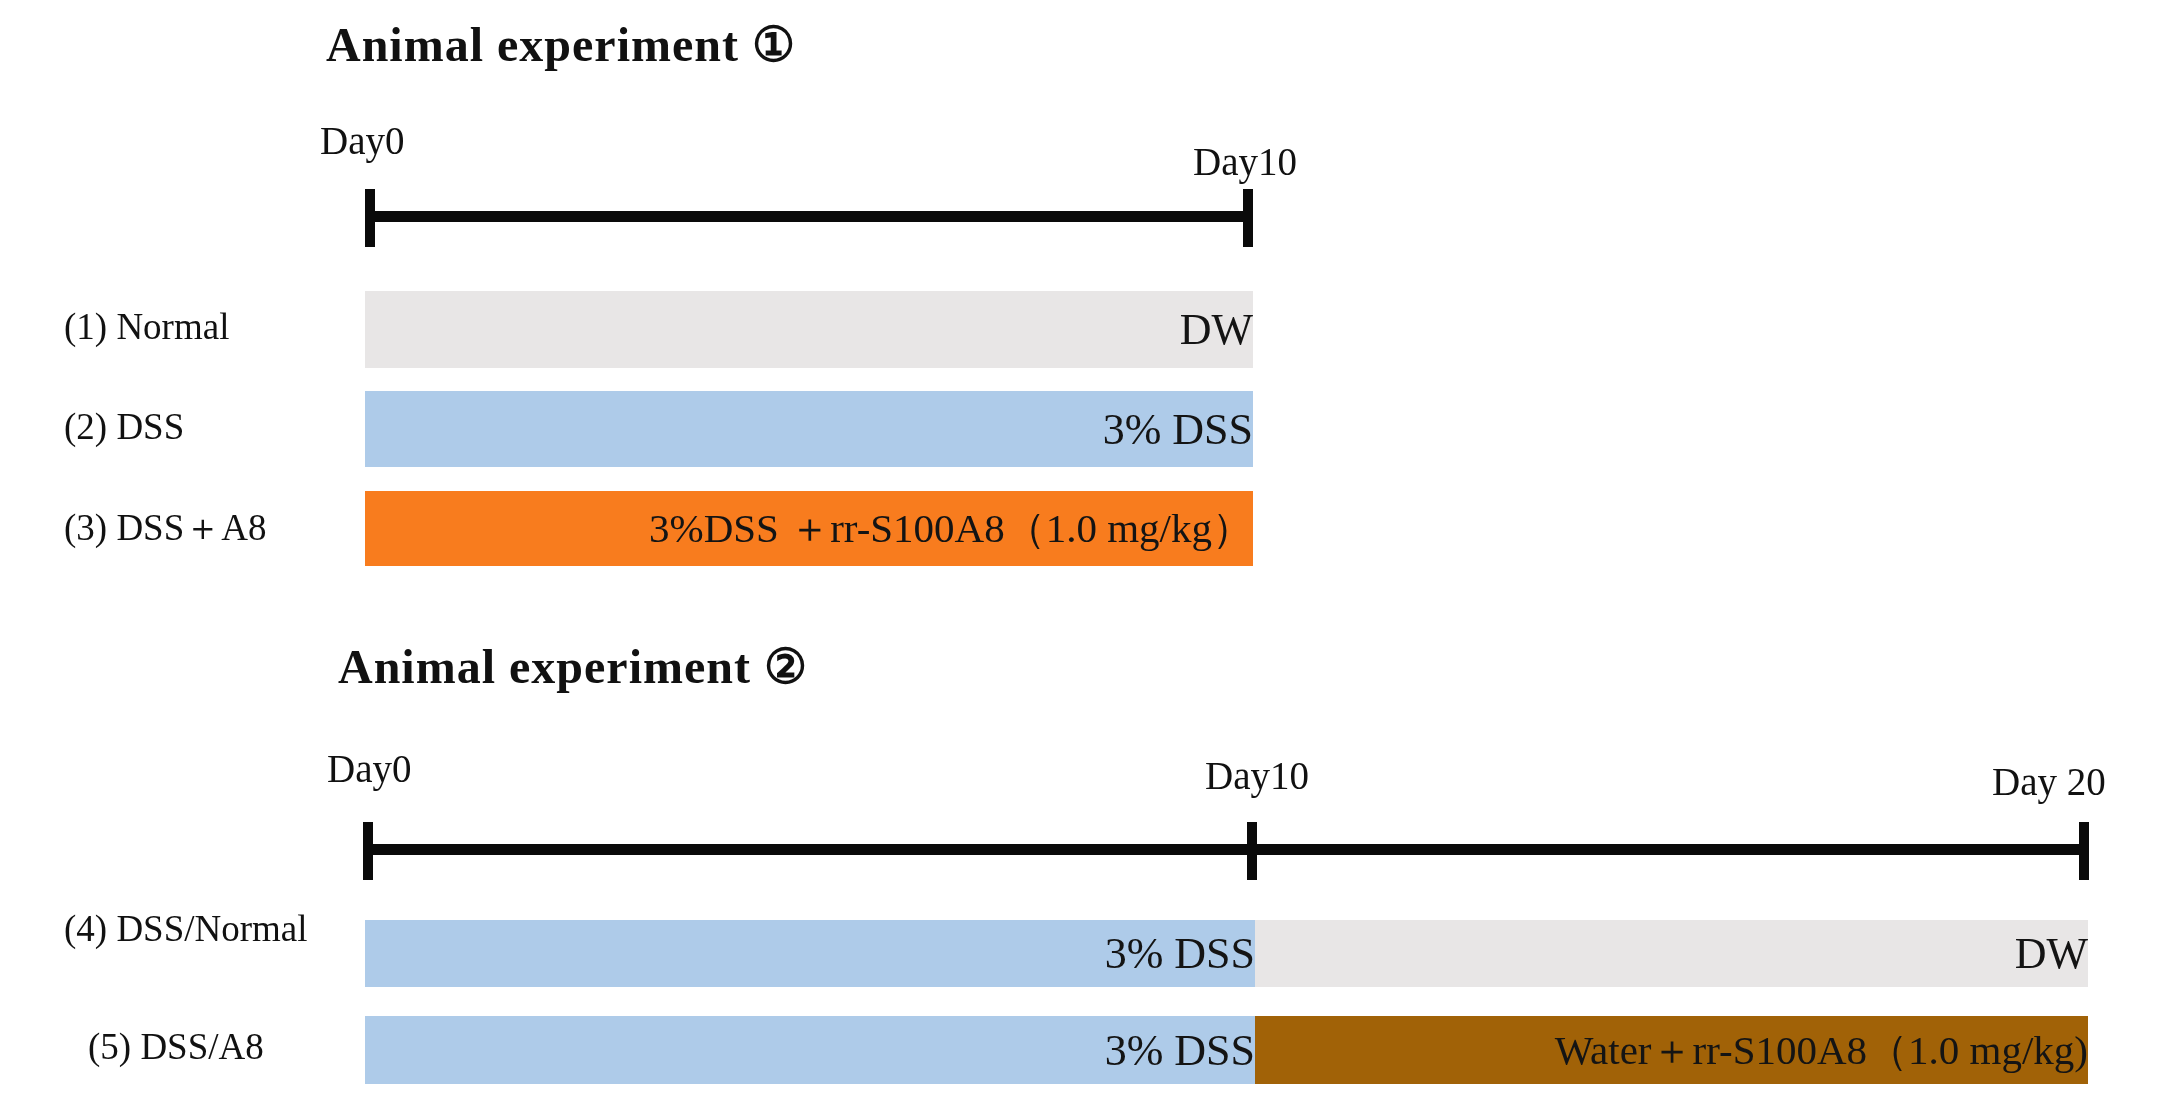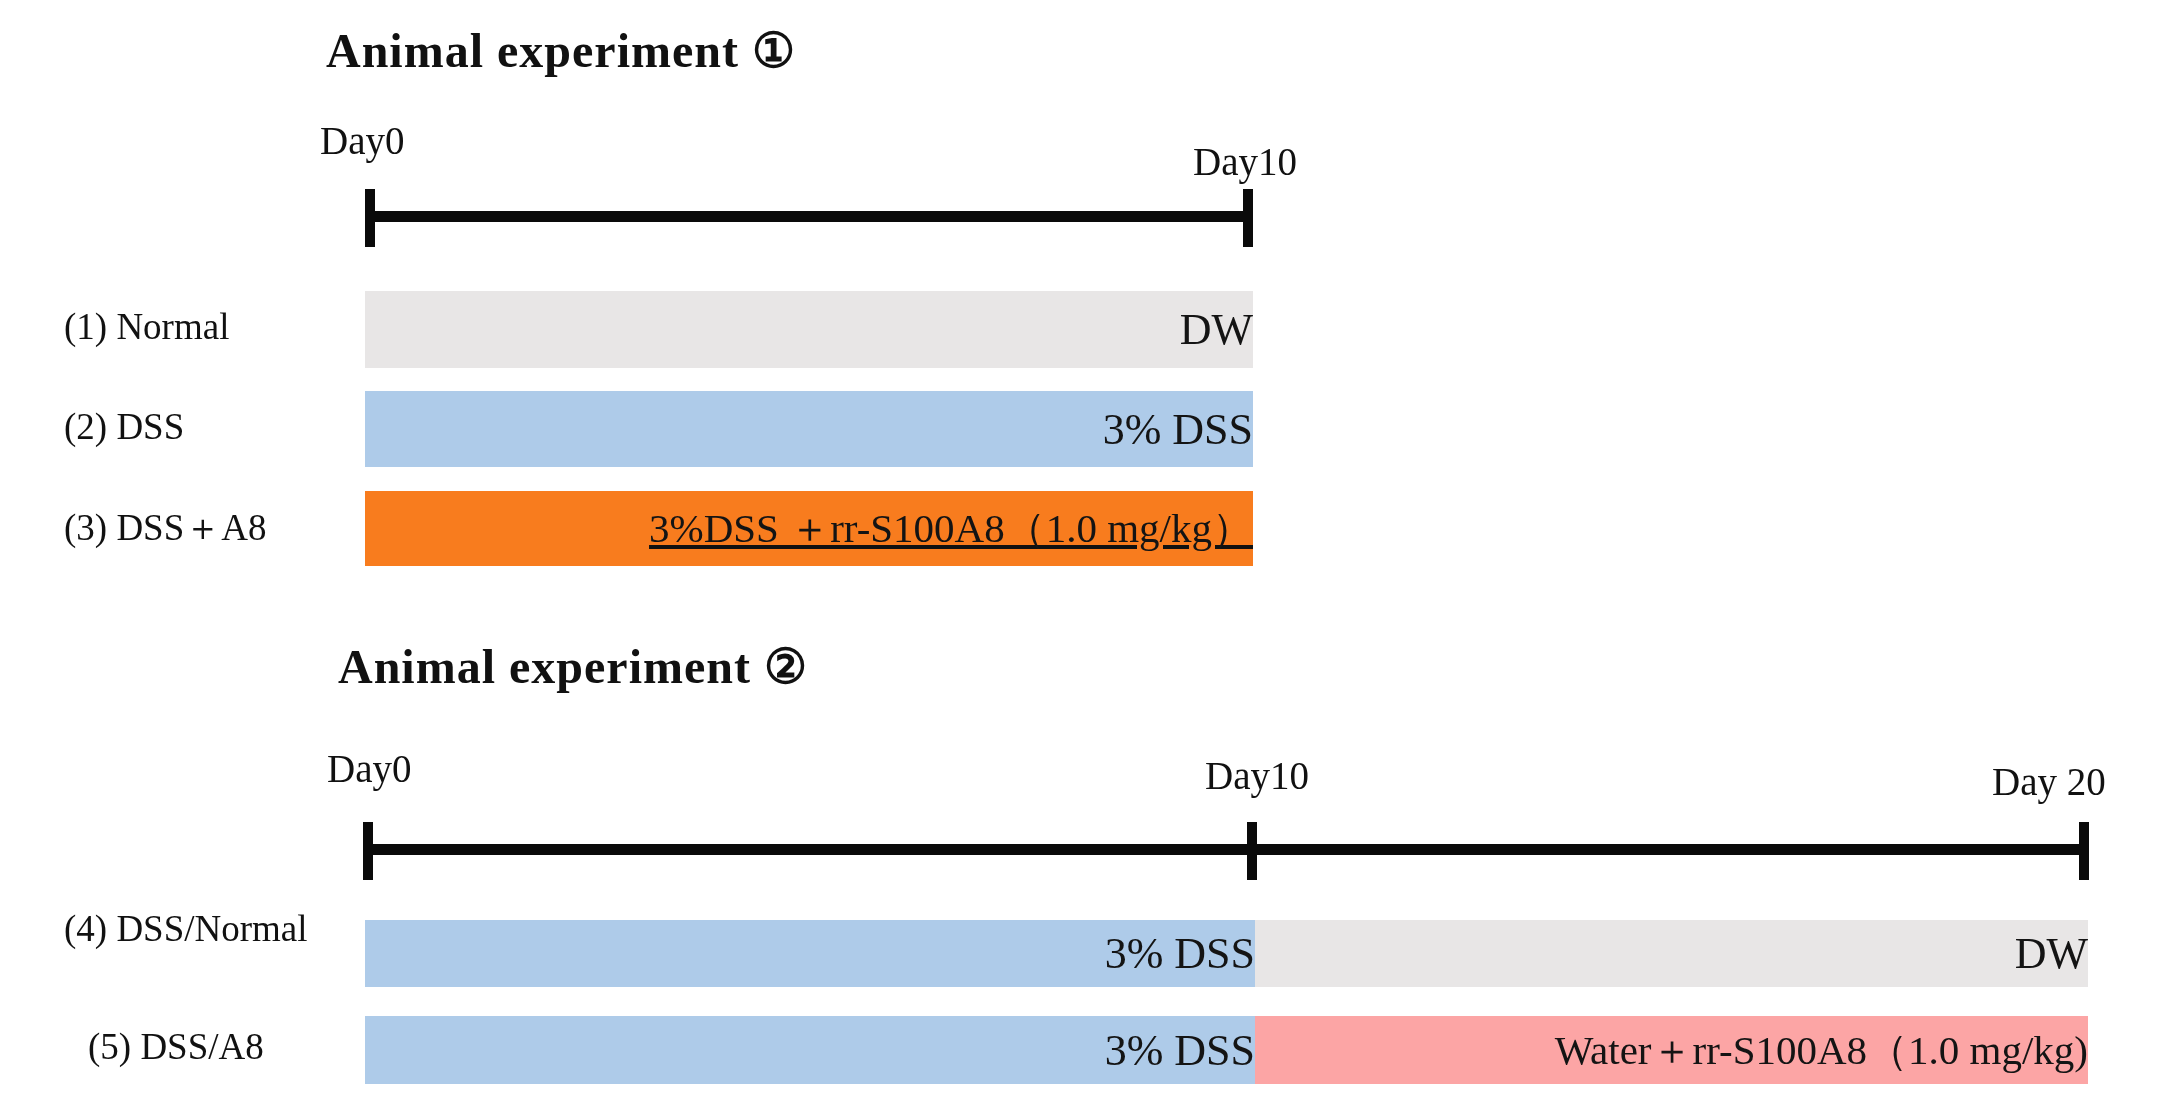--- a/index.html
+++ b/index.html
@@ -12,21 +12,21 @@
     overflow:hidden;
   }
   .layer{position:absolute;left:0;top:0;width:100%;height:100%;}
 
   .title{
     position:absolute;
     font-size:48px;font-weight:bold;
     letter-spacing:1px;
     white-space:nowrap;
   }
-  .t1{left:326px;top:16px;margin-top:6px;}
+  .t1{left:326px;top:16px;}
   .t2{left:326px;top:638px;margin-left:12px;}
 
   .daylabel{
     position:absolute;
     font-size:39px;
     white-space:nowrap;
   }
   .d1-start{left:320px;top:118px;}
   .d1-end{left:1193px;top:139px;}
   .d2-start{left:327px;top:746px;}
@@ -51,21 +51,21 @@
   .bartext{
     font-size:44px;
     white-space:nowrap;
     color:#141414;
   }
   .bartext.small{font-size:41px;}
 
   
   .e1r1{left:365px;top:291px;width:888px;height:77px;}
   .e1r2{left:365px;top:391px;width:888px;height:76px;}
-  .e1r3{left:365px;top:491px;width:888px;height:75px;text-decoration:underline;}
+  .e1r3{left:365px;top:491px;width:888px;height:75px;}
 
   
   .e2r1a{left:365px;top:920px;width:890px;height:67px;}
   .e2r1b{left:1255px;top:920px;width:833px;height:67px;}
   .e2r2a{left:365px;top:1016px;width:890px;height:68px;}
   .e2r2b{left:1255px;top:1016px;width:833px;height:68px;}
 
   .rowlabel{
     position:absolute;left:64px;
     font-size:37px;
@@ -125,18 +125,18 @@
       <span class="bartext">3% DSS</span>
     </div>
     <div class="bar e2r1b" style="background: rgb(232, 230, 230);">
       <span class="bartext">DW</span>
     </div>
 
     <div class="rowlabel l5">(5) DSS/A8</div>
     <div class="bar e2r2a" style="background: rgb(174, 203, 233);">
       <span class="bartext">3% DSS</span>
     </div>
-    <div class="bar e2r2b" style="background: #fca5a5;">
+    <div class="bar e2r2b" style="background: #a16207;">
       <span class="bartext small">Water＋rr-S100A8（1.0 mg/kg)</span>
     </div>
   </div>
 
 </div>
 
 </body></html>

